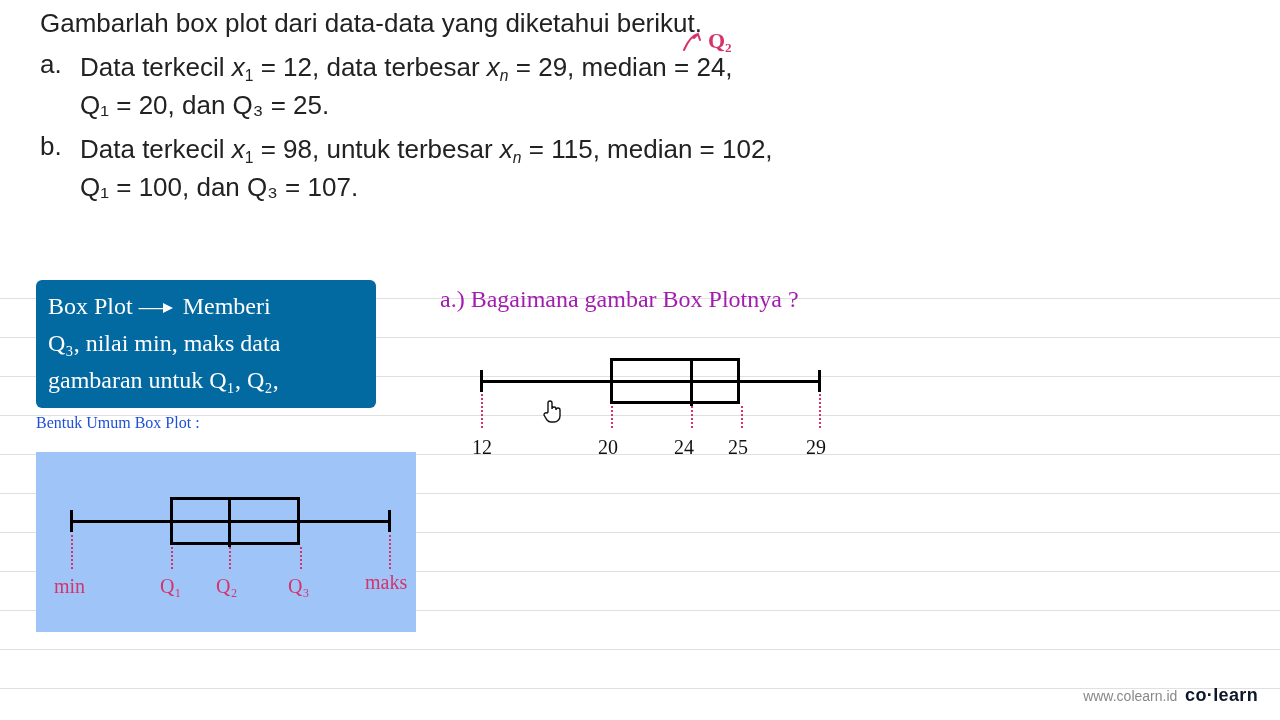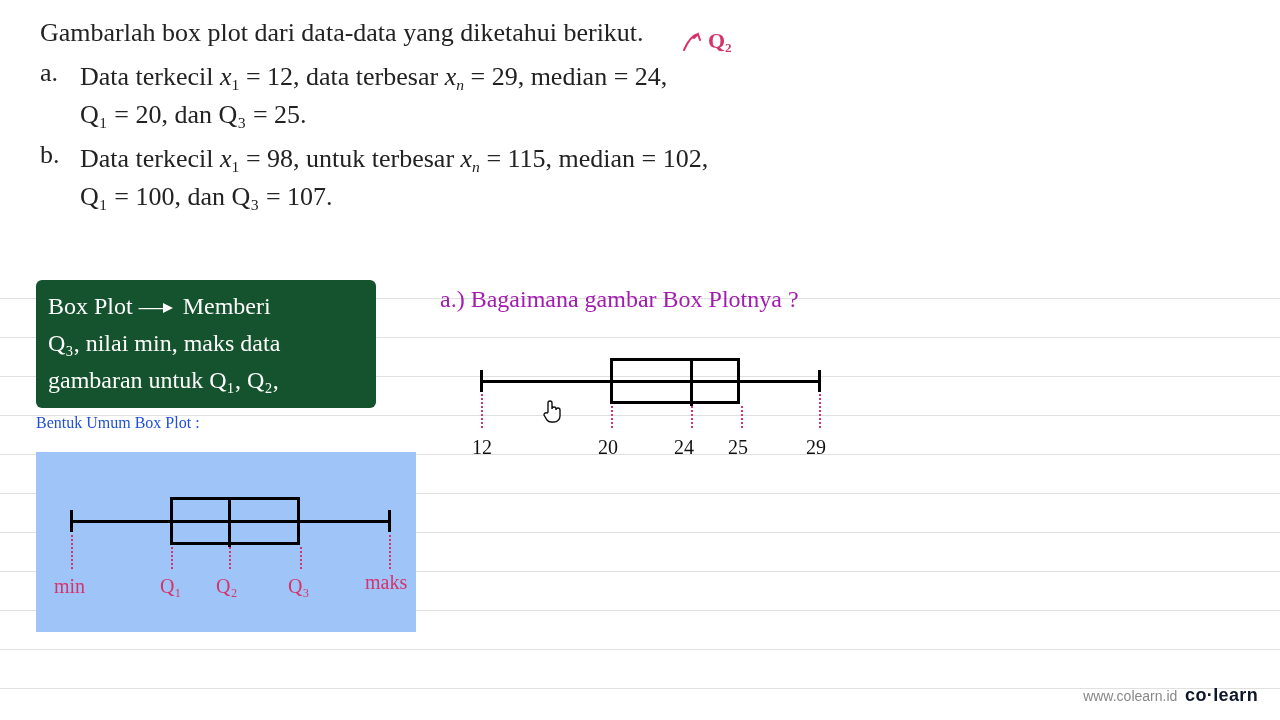--- a/index.html
+++ b/index.html
@@ -19,21 +19,21 @@
     bottom: 0;
     background-image: repeating-linear-gradient(
       to bottom,
       transparent 0px,
       transparent 38px,
       #e0e0e0 38px,
       #e0e0e0 39px
     );
     z-index: 0;
   }
-  .content { position: relative; z-index: 1; padding: 18px 40px 0 40px; font-family: Liberation Serif, serif; }
+  .content { position: relative; z-index: 1; padding: 8px 40px 0 40px; }
   .problem-title {
     font-size: 26px;
     color: #222;
     font-weight: 400;
     margin-bottom: 10px;
   }
   .item-row { display: flex; font-size: 26px; color: #222; margin-bottom: 6px; }
   .item-label { width: 40px; flex-shrink: 0; }
   .item-body { flex: 1; line-height: 1.45; }
   sub { font-size: 0.6em; vertical-align: -0.3em; }
@@ -44,21 +44,21 @@
     font-family: 'Comic Sans MS', cursive;
     font-size: 22px;
     font-weight: bold;
   }
   .blue-box {
     position: absolute;
     left: 36px;
     top: 280px;
     width: 340px;
     height: 128px;
-    background: #14532d;
+    background: #0369a1;
     border-radius: 6px;
     color: #fff;
     font-family: 'Comic Sans MS', cursive;
     font-size: 24px;
     padding: 8px 12px;
     line-height: 1.55;
     z-index: 2;
   }
   .arrow-tri {
     display:inline-block; width:0;height:0;

